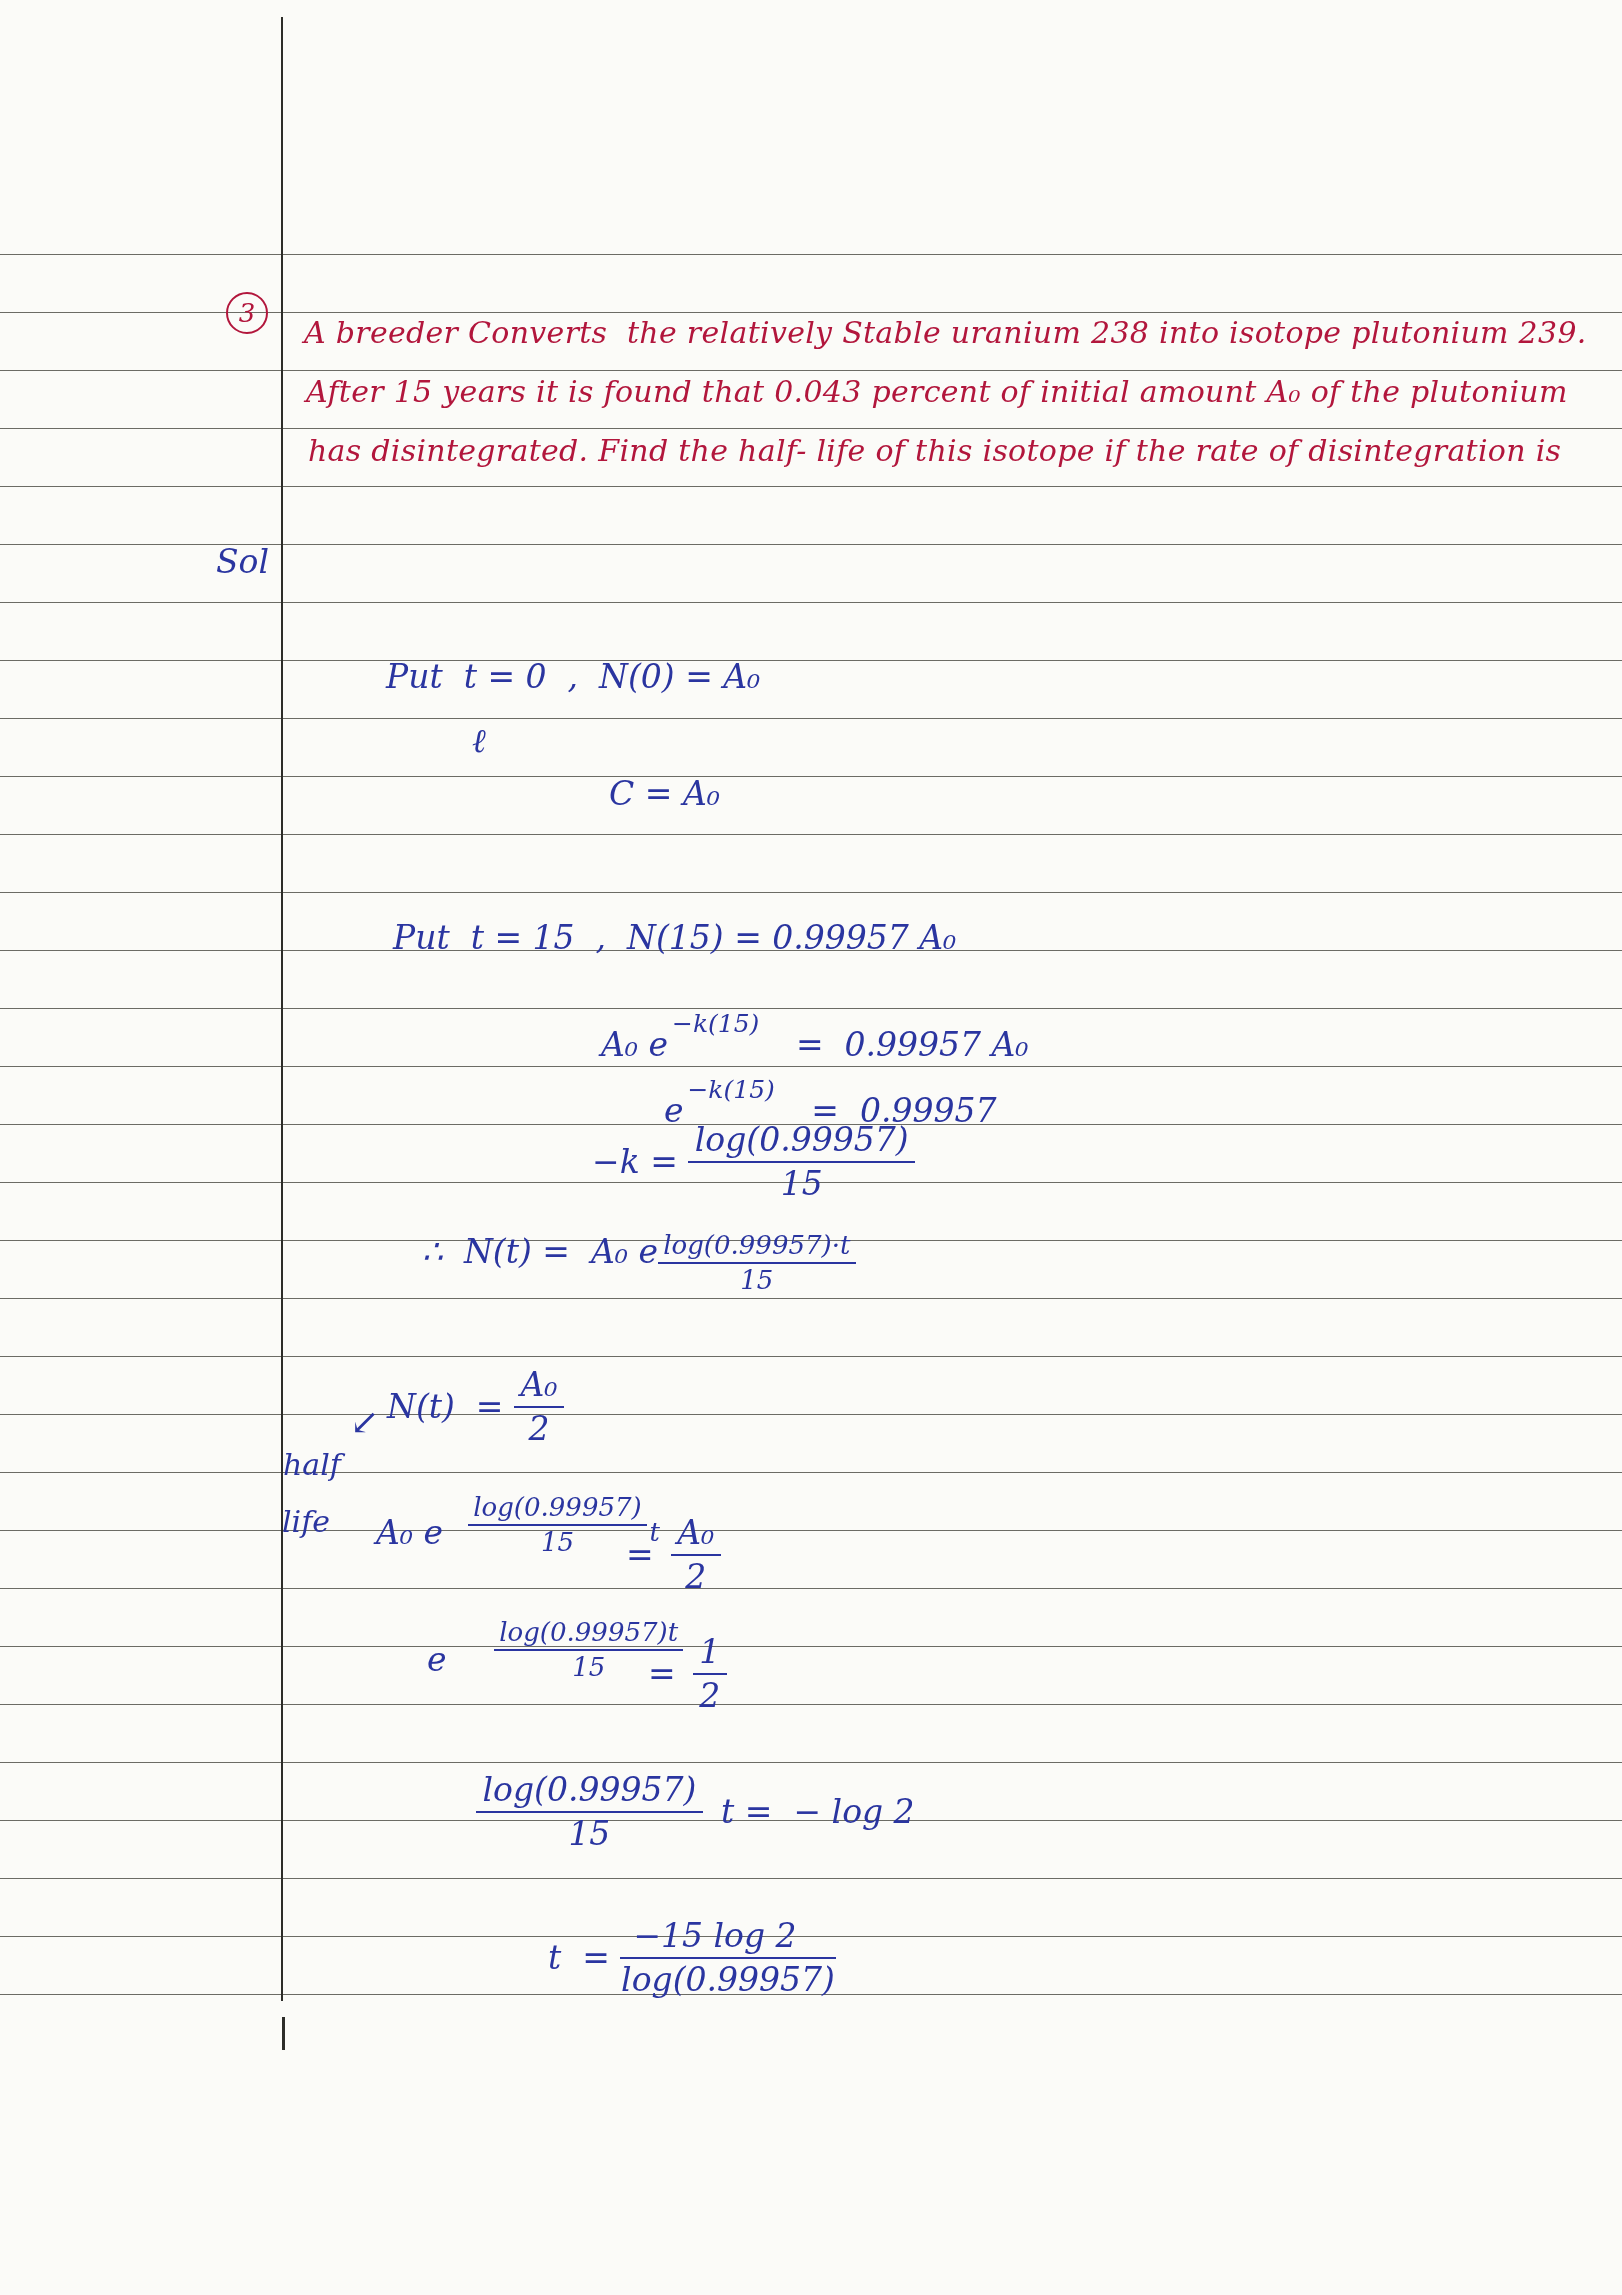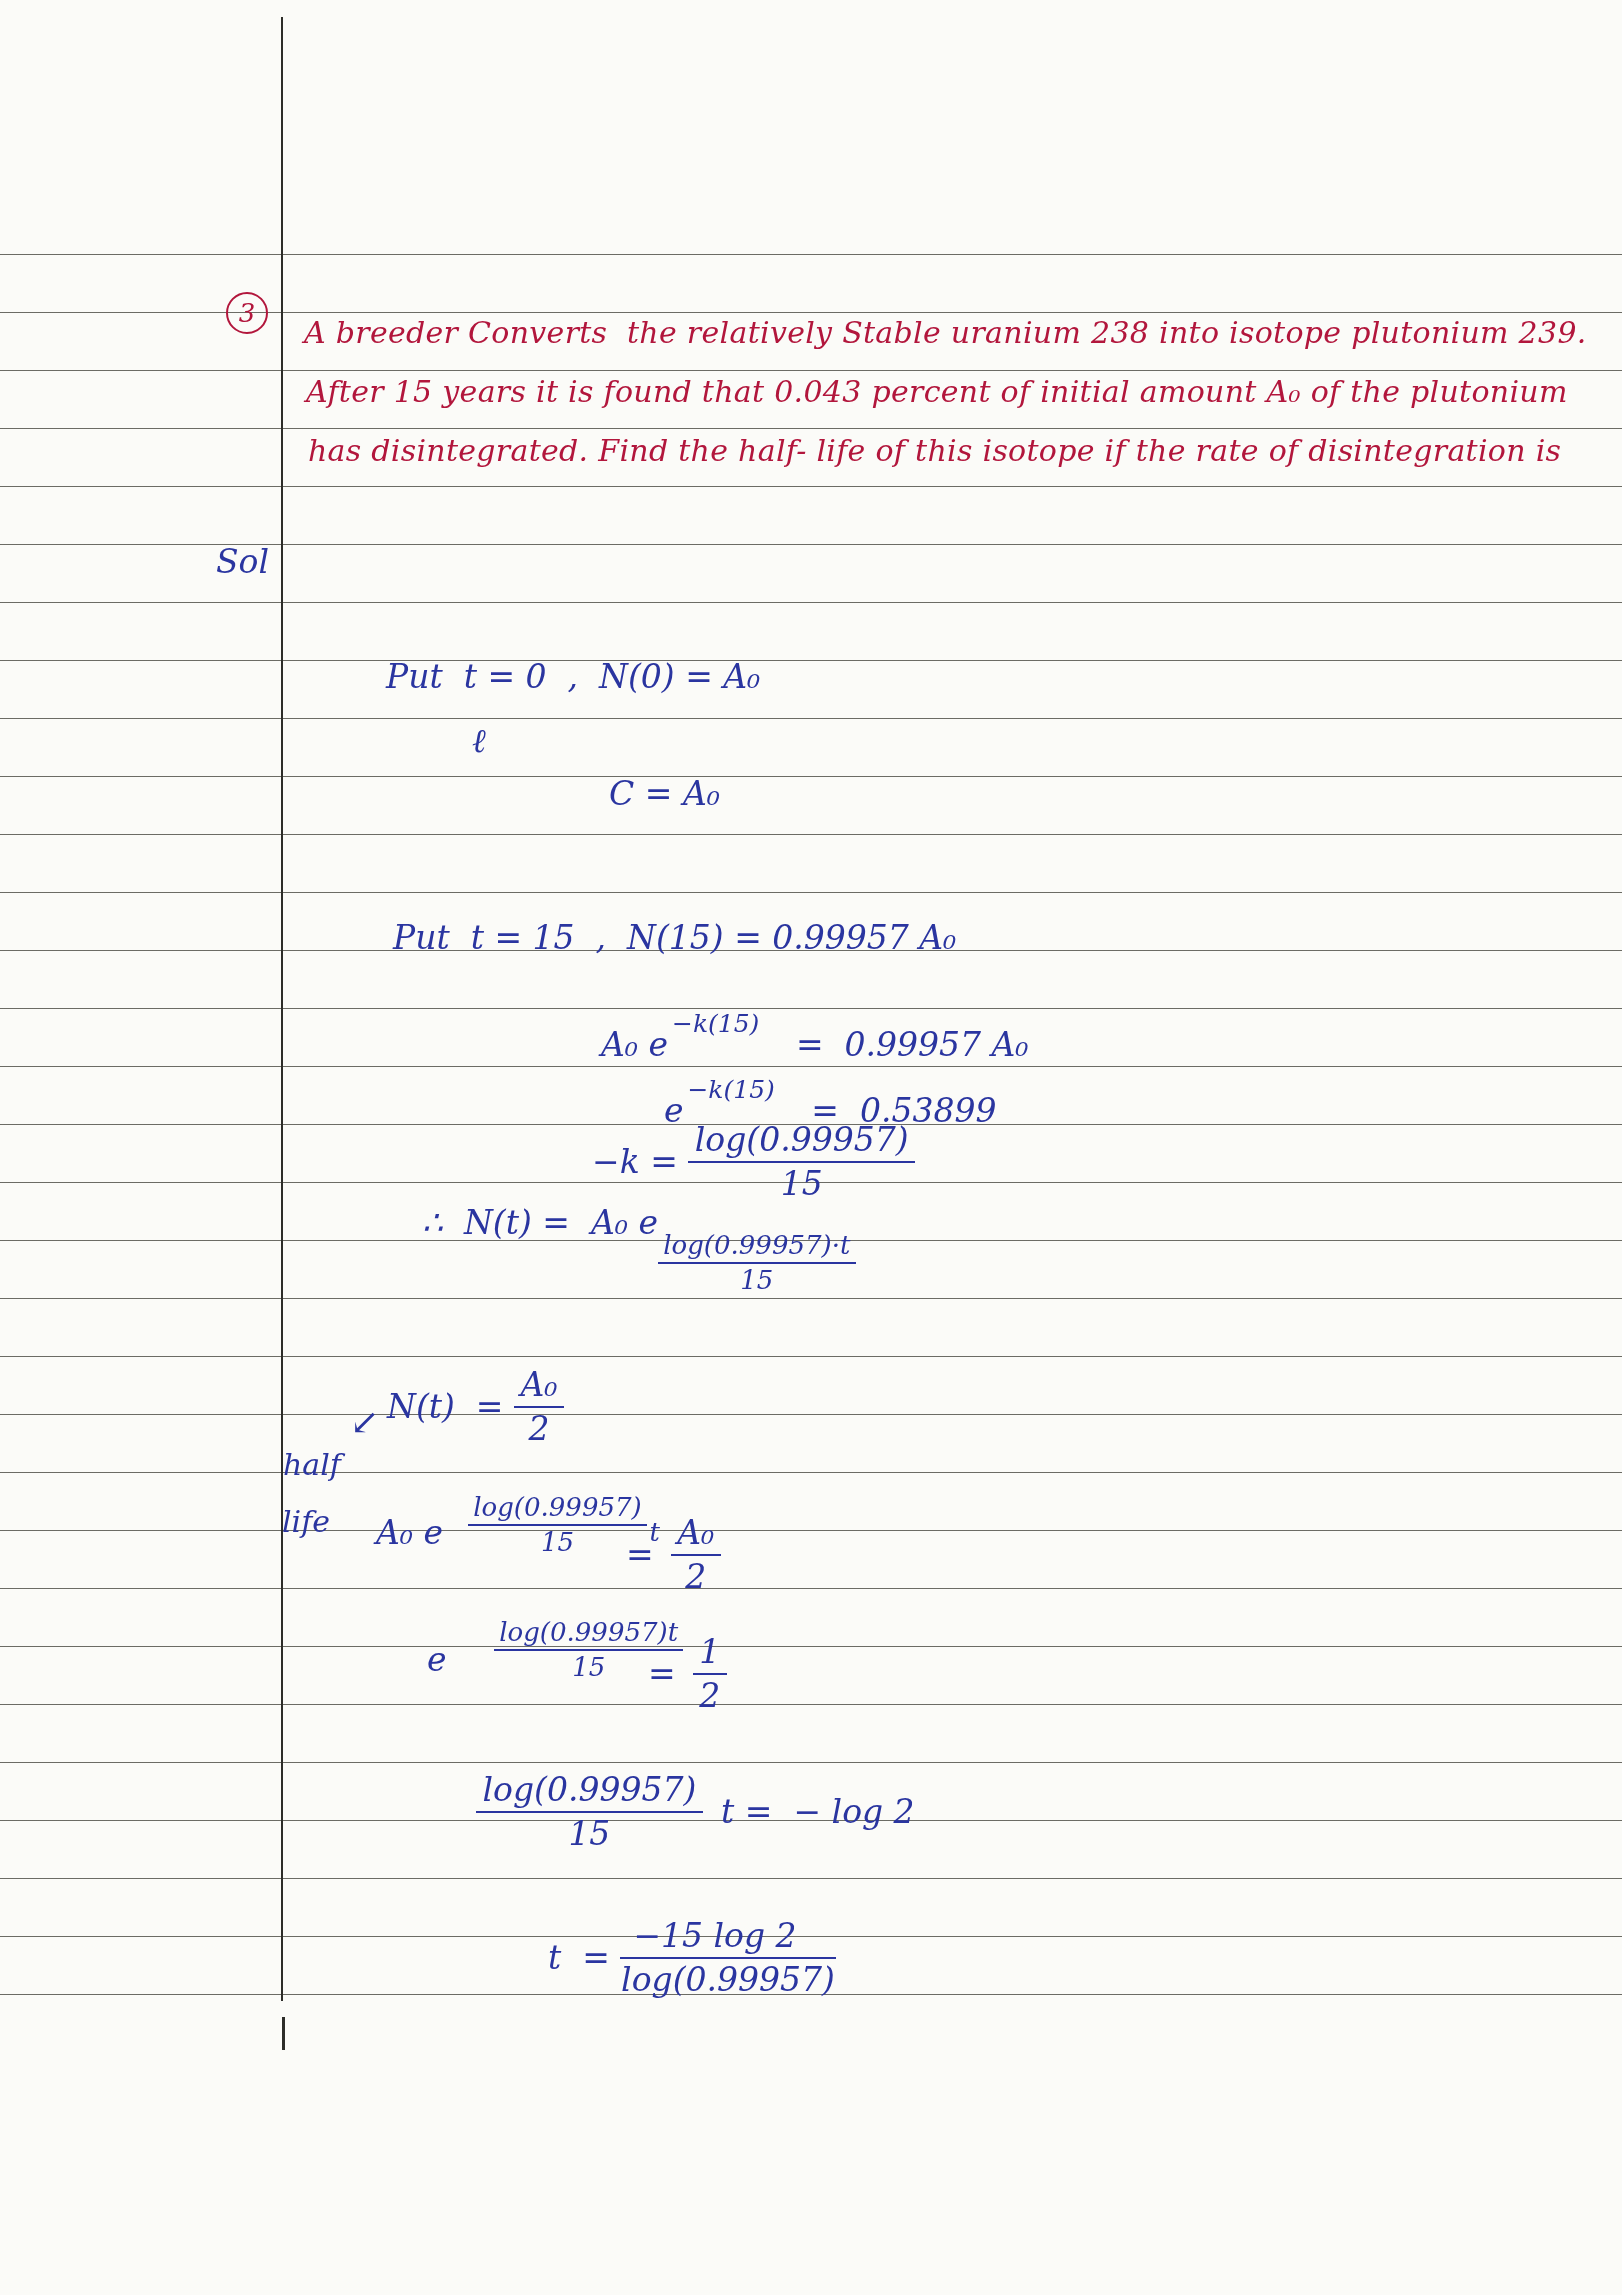--- a/index.html
+++ b/index.html
@@ -74,38 +74,38 @@
 
   <div class="hw blue" style="left:609px; top:737px;">C = A₀</div>
 
   <div class="hw blue" style="left:393px; top:881px;">Put  t = 15  ,  N(15) = 0.99957 A₀</div>
 
   <div class="hw blue" style="left:559px; top:950px;">
     <span>A₀ e</span><span class="sup">−k(15)</span><span class="gap"></span><span>=  0.99957 A₀</span>
   </div>
 
   <div class="hw blue" style="left:622px; top:1016px;">
-    <span>e</span><span class="sup">−k(15)</span><span class="gap"></span><span>=  0.53899</span>
+    <span>e</span><span class="sup">−k(15)</span><span class="gap"></span><span>=  0.99957</span>
   </div>
 
   <div class="hw blue eq-row" style="left:592px; top:1083px;">
     <span>−k = </span>
     <span class="frac">
       <span class="top">log(0.99957)</span>
       <span class="bot">15</span>
     </span>
   </div>
 
   <div class="hw blue exp-frac" style="left:625px; top:1163px;font-style:italic;">
     <span class="frac">
       <span class="top">log(0.99957)·t</span>
       <span class="bot">15</span>
     </span>
   </div>
-  <div class="hw blue" style="left:422px; top:1166px;">∴  N(t) =  A₀ e</div>
+  <div class="hw blue" style="left:422px; top:1195px;">∴  N(t) =  A₀ e</div>
 
   <div class="hw blue arrow" style="left:350px; top:1364px;">↙</div>
   <div class="hw blue eq-row" style="left:387px; top:1328px;">
     <span>N(t)  = </span>
     <span class="frac">
       <span class="top">A₀</span>
       <span class="bot">2</span>
     </span>
   </div>
 

